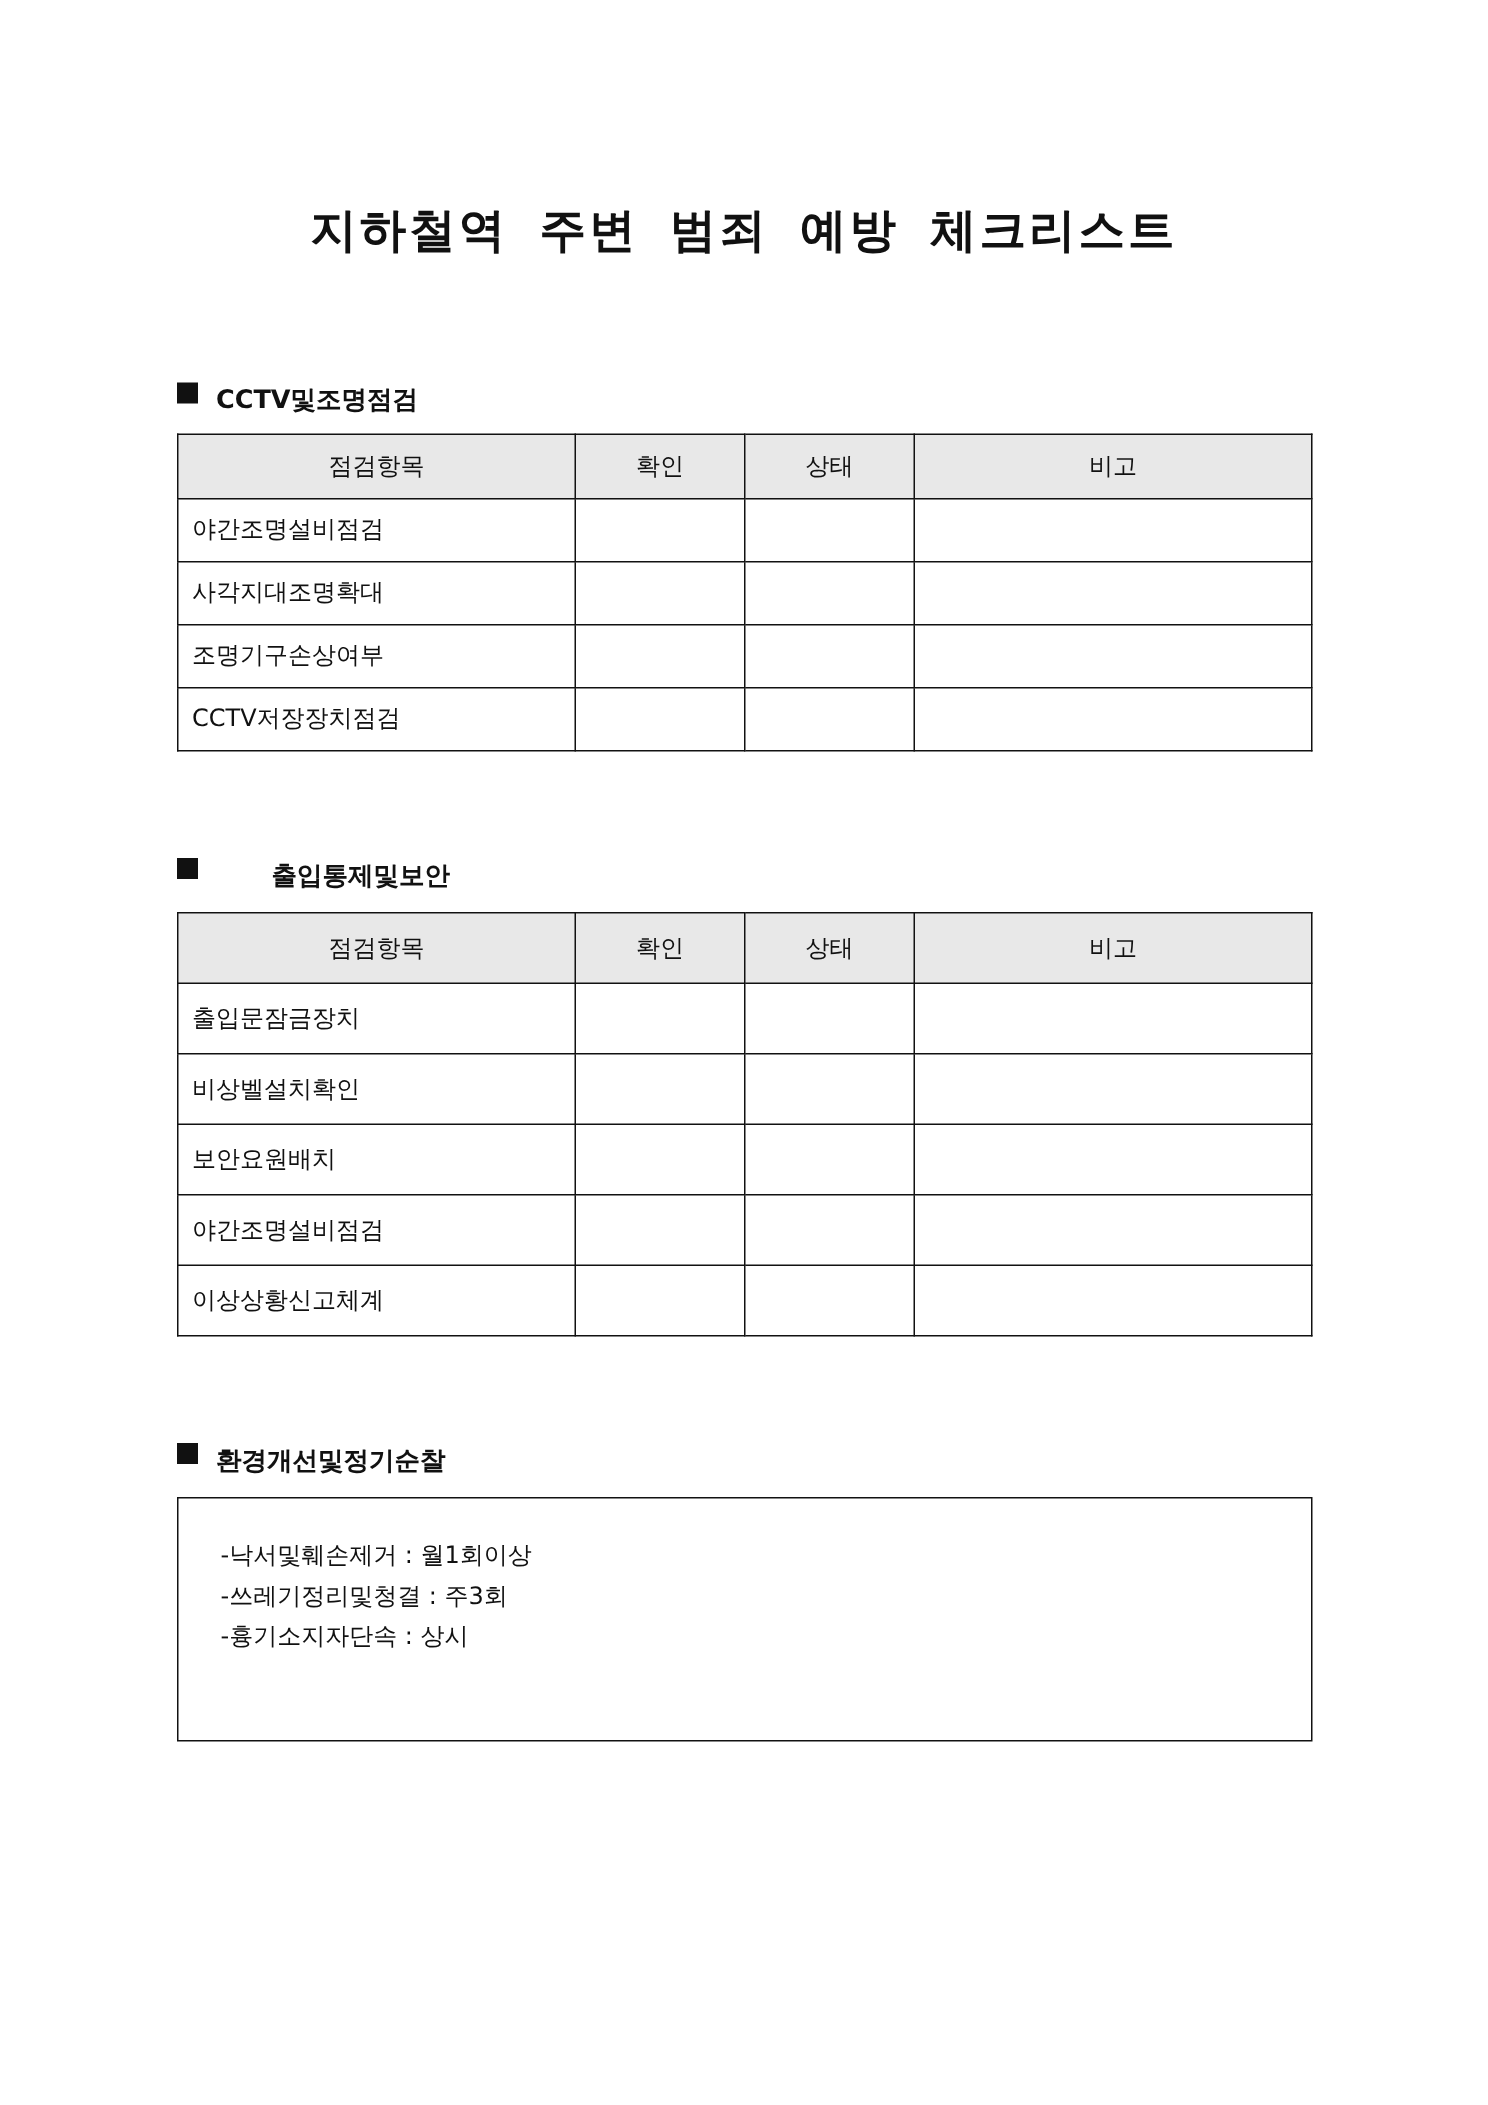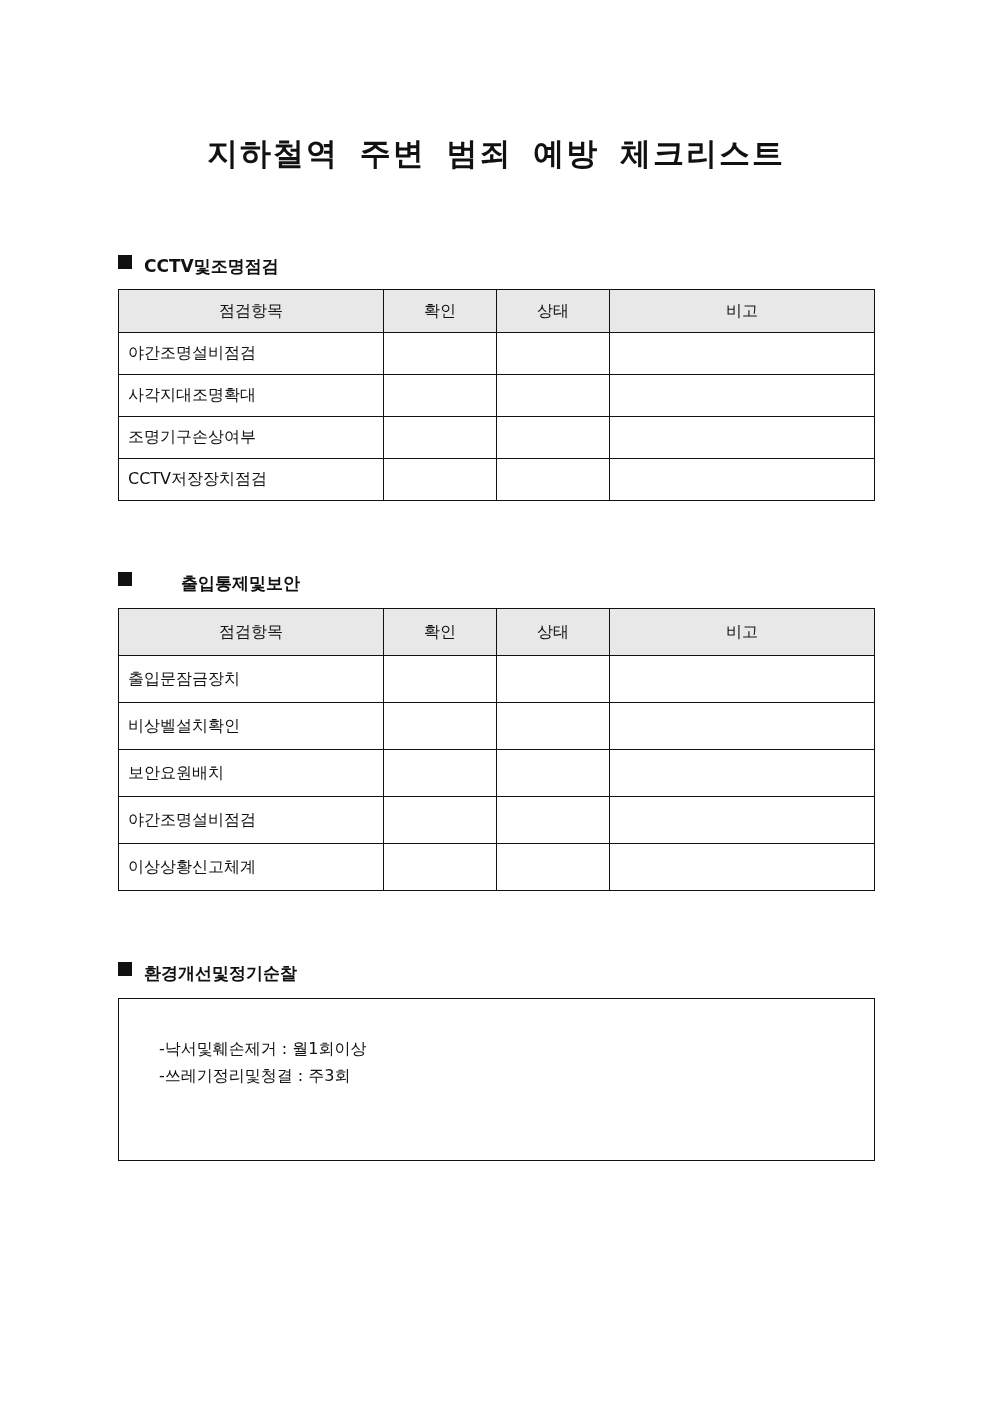--- a/index.html
+++ b/index.html
@@ -14,21 +14,21 @@
   .col-item { width: 265px; }
   .col-confirm { width: 113px; }
   .col-status { width: 113px; }
   .col-note { width: auto; }
   #table1 { top: 289px; }
   #table1 tr { height: 42px; }
   #table1 tr.head { height: 43px; }
   #table2 { top: 608px; }
   #table2 tr { height: 47px; }
   .notes-box { position: absolute; left: 118px; top: 998px; width: 755px; height: 161px; border: 1px solid #111; }
-  .notes-box ul { list-style: none; margin: 16px; padding: 20px 0 0 24px; }
+  .notes-box ul { list-style: none; margin: 4px; padding: 20px 0 0 24px; }
   .notes-box li { font-size: 16px; line-height: 27px; white-space: pre; }
 </style>
 </head>
 <body>
 
 <div>
 
   <div class="title">지하철역 주변 범죄 예방 체크리스트</div>
 
   <div class="section-heading" style="top:255px;">
@@ -131,16 +131,17 @@
 
   <div class="section-heading" style="top:962px;">
     <span class="square"></span>
     <span>환경개선및정기순찰</span>
   </div>
 
   <div class="notes-box">
     <ul>
       <li>-낙서및훼손제거 : 월1회이상</li>
       <li>-쓰레기정리및청결 : 주3회</li>
+      <li>-흉기소지자단속 : 상시</li>
     </ul>
   </div>
 
 </div>
 
 </body></html>

